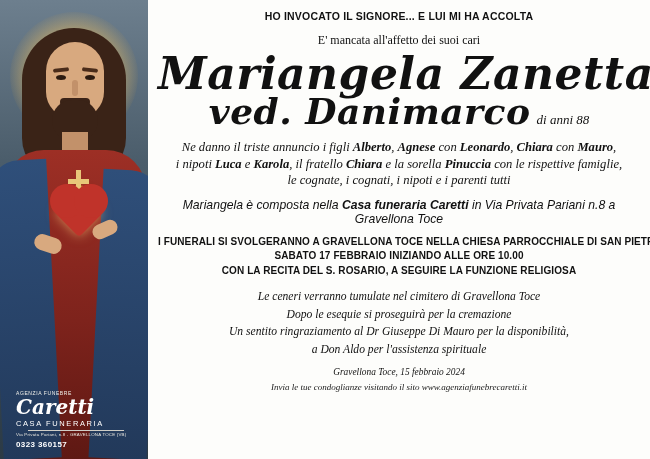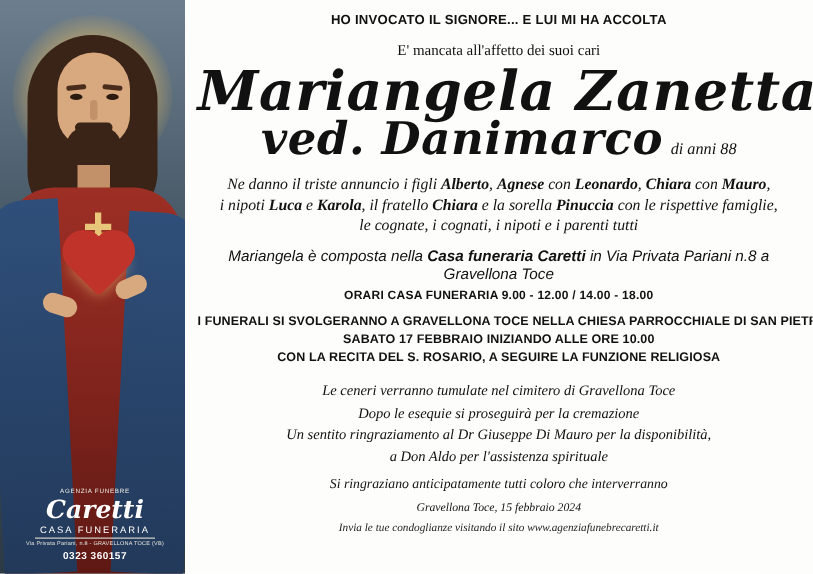--- a/index.html
+++ b/index.html
@@ -210,21 +210,21 @@
     background: #d8a97f;
     transform: rotate(-24deg);
   }
 
   
   .logo-box {
     position: absolute;
     left: 16px;
     bottom: 10px;
     width: 120px;
-    text-align: center;
+    text-align: left;
     color: #ffffff;
     line-height: 1.05;
   }
   .logo-top {
     font-family: "Liberation Sans", sans-serif;
     font-size: 5px;
     letter-spacing: 0.6px;
     color: #f0efe9;
     margin-bottom: 1px;
   }
@@ -425,35 +425,33 @@
     </div>
 
     <div class="announce">
       <div>Ne danno il triste annuncio i figli <b>Alberto</b>, <b>Agnese</b> con <b>Leonardo</b>, <b>Chiara</b> con <b>Mauro</b>,</div>
       <div>i nipoti <b>Luca</b> e <b>Karola</b>, il fratello <b>Chiara</b> e la sorella <b>Pinuccia</b> con le rispettive famiglie,</div>
       <div>le cognate, i cognati, i nipoti e i parenti tutti</div>
     </div>
 
     <div class="composta">Mariangela è composta nella <b>Casa funeraria Caretti</b> in Via Privata Pariani n.8 a Gravellona Toce</div>
 
-    <div class="orari">ORARI CASA FUNERARIA 9.00 - 12.00 / 14.00 - 18.00</div>
 
     <div class="funerali">
       <div>I FUNERALI SI SVOLGERANNO A GRAVELLONA TOCE NELLA CHIESA PARROCCHIALE DI SAN PIETRO</div>
       <div>SABATO 17 FEBBRAIO INIZIANDO ALLE ORE 10.00</div>
       <div>CON LA RECITA DEL S. ROSARIO, A SEGUIRE LA FUNZIONE RELIGIOSA</div>
     </div>
 
     <div class="closing">
       <div>Le ceneri verranno tumulate nel cimitero di Gravellona Toce</div>
       <div>Dopo le esequie si proseguirà per la cremazione</div>
       <div>Un sentito ringraziamento al Dr Giuseppe Di Mauro per la disponibilità,</div>
       <div>a Don Aldo per l'assistenza spirituale</div>
     </div>
 
-    <div class="thanks-last">Si ringraziano anticipatamente tutti coloro che interverranno</div>
 
     <div class="place-date">Gravellona Toce, 15 febbraio 2024</div>
 
     <div class="condoglianze">Invia le tue condoglianze visitando il sito www.agenziafunebrecaretti.it</div>
 
   </div>
 </div>
 
 </body></html>

